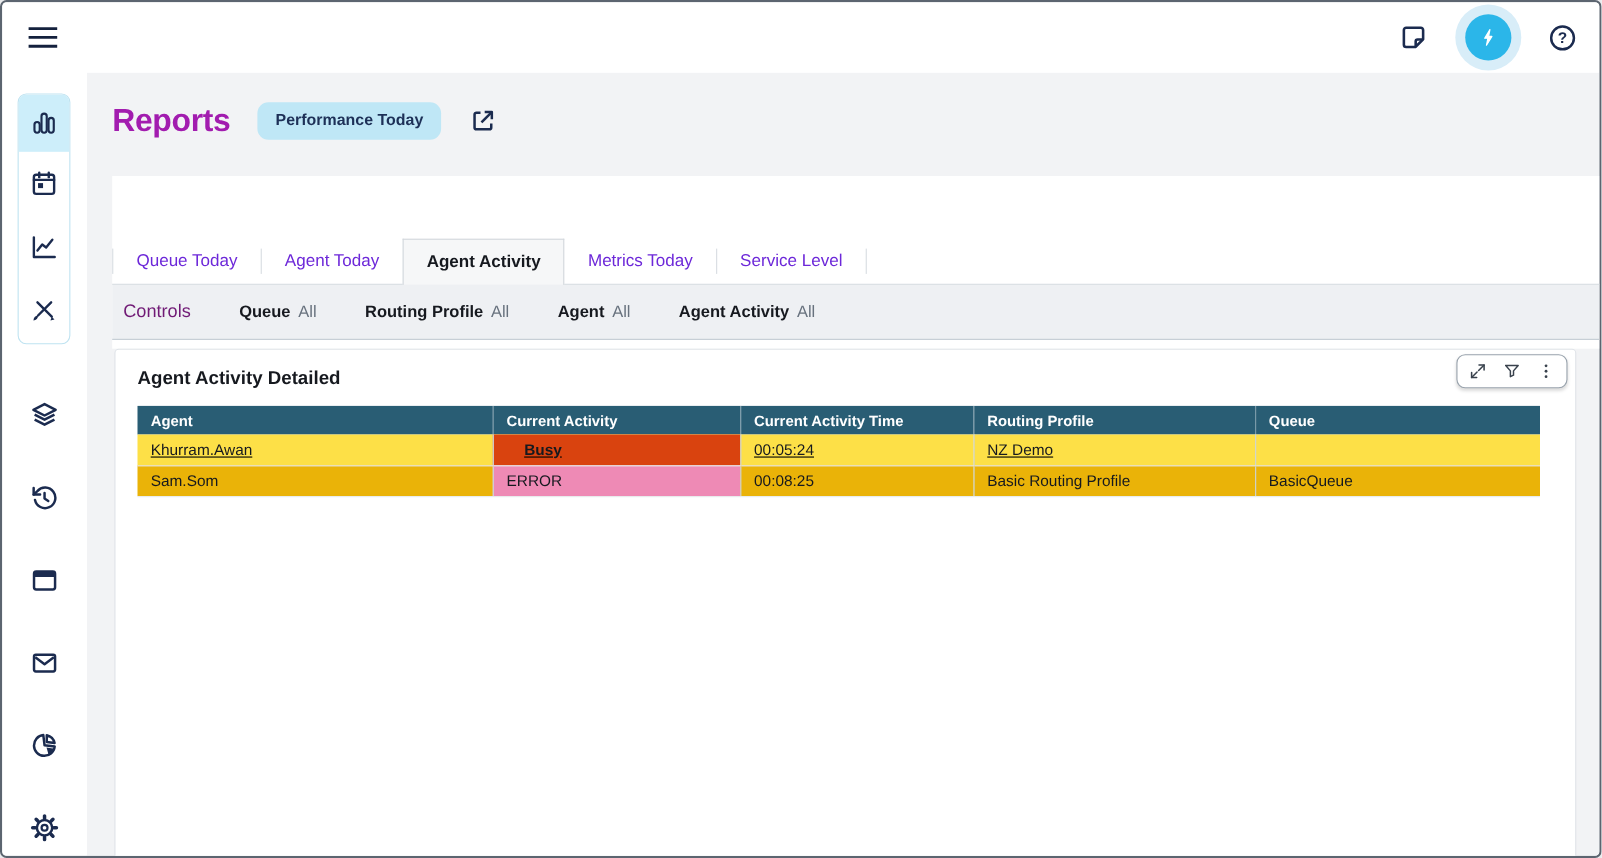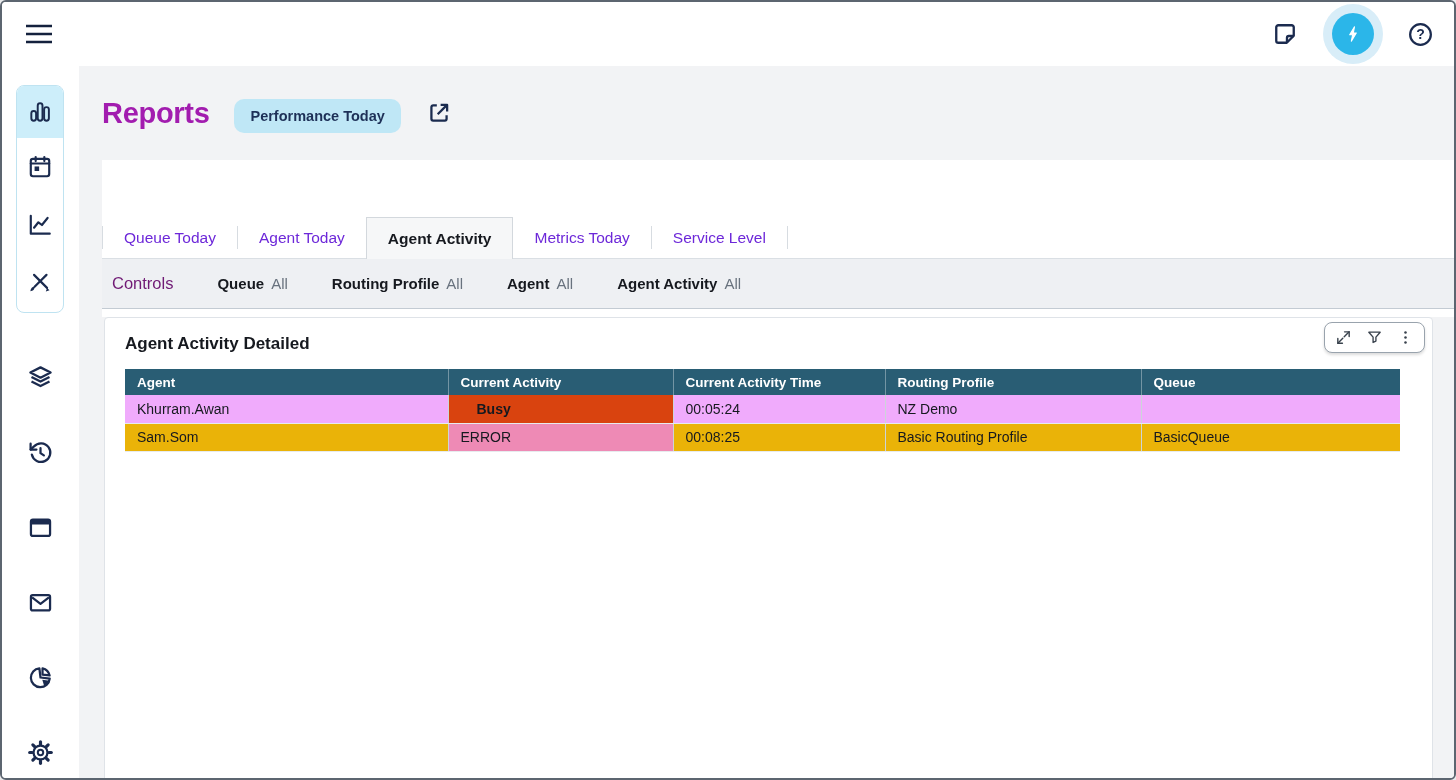--- a/index.html
+++ b/index.html
@@ -27,21 +27,21 @@
   .side-group .side-item:first-child { height:52px; background:#cdeefa; }
   .side-extra { position:absolute; left:0; width:77px; height:28px; display:flex; align-items:center; justify-content:center;
     background:none; border:none; cursor:pointer; }
 
   
   .content { position:absolute; top:64px; left:77px; right:0; bottom:0; background:#f2f3f5; }
 
   .page-header { position:absolute; left:23px; top:27px; display:flex; align-items:center; gap:25px; }
   .page-title { font-size:29px; font-weight:700; color:#a21caf; letter-spacing:-0.3px; }
   .badge { background:#bfe7f6; color:#1d3057; font-weight:700; font-size:14.5px;
-    padding:9px 16px; border-radius:10px; border:none; cursor:pointer;margin-top:6px; }
+    padding:9px 16px; border-radius:10px; border:none; cursor:pointer; }
 
   
   .panel { position:absolute; left:23px; right:0; top:94px; height:157px; background:#fff; }
   .tabs { position:absolute; left:0; right:0; top:57px; height:41px; display:flex; align-items:stretch; }
   .tab { border:none; background:transparent; font-family:inherit; font-size:15.5px; color:#6d28d9;
     padding:0 21px; cursor:pointer; }
   .tab.active { background:#f6f7f8; border:1px solid #d3d8dd; border-bottom:none;
     color:#16191f; font-weight:700; position:relative; z-index:2; margin-bottom:-1px; }
   .tdiv { width:1px; background:#d7dce1; margin:9px 0; }
   .controls { position:absolute; left:0; right:0; top:98px; height:51px; background:#eef0f3;
@@ -303,21 +303,21 @@
         <thead>
           <tr>
             <th>Agent</th>
             <th>Current Activity</th>
             <th>Current Activity Time</th>
             <th>Routing Profile</th>
             <th>Queue</th>
           </tr>
         </thead>
         <tbody>
-          <tr class="row0" style="background-color: #f0abfc;">
+          <tr class="row0" style="background-color: #fde047; text-decoration: underline;">
             <td>Khurram.Awan</td>
             <td class="activity" style="background-color: rgb(217, 67, 15); padding-left: 28px;">Busy</td>
             <td>00:05:24</td>
             <td>NZ Demo</td>
             <td></td>
           </tr>
           <tr class="row1" style="background-color: #eab308;">
             <td>Sam.Som</td>
             <td class="activity" style="background-color: rgb(238, 138, 181);">ERROR</td>
             <td>00:08:25</td>

